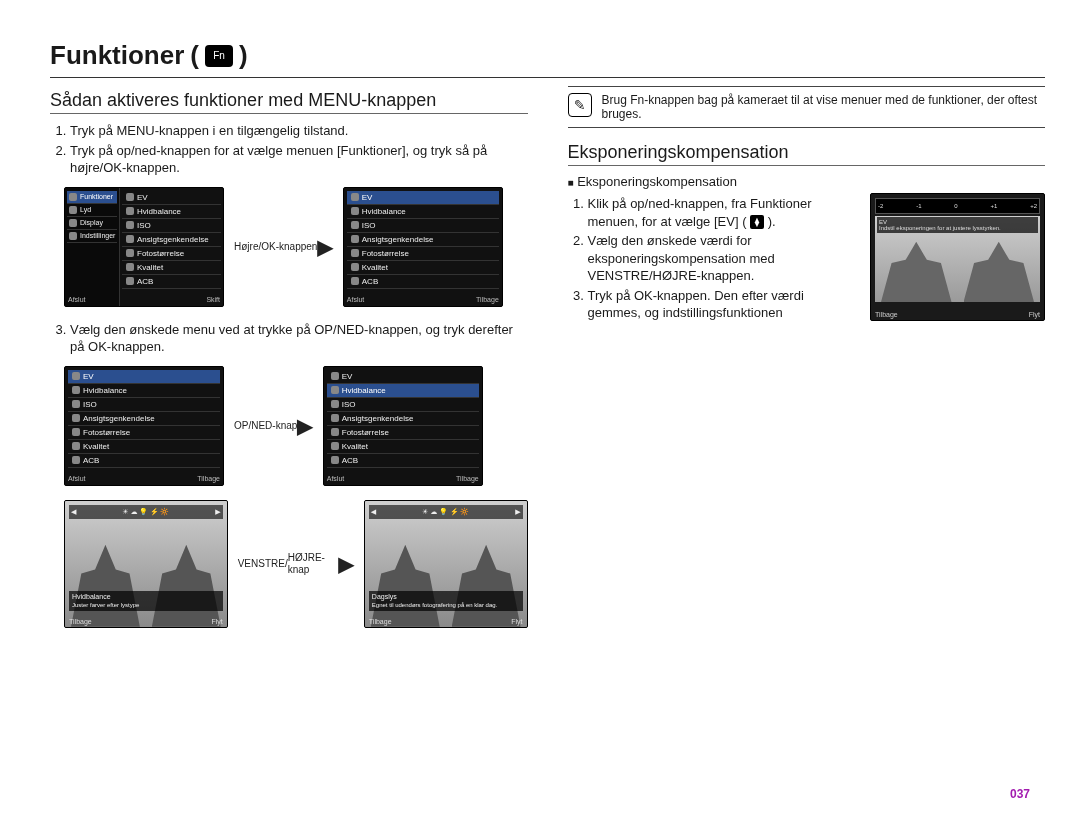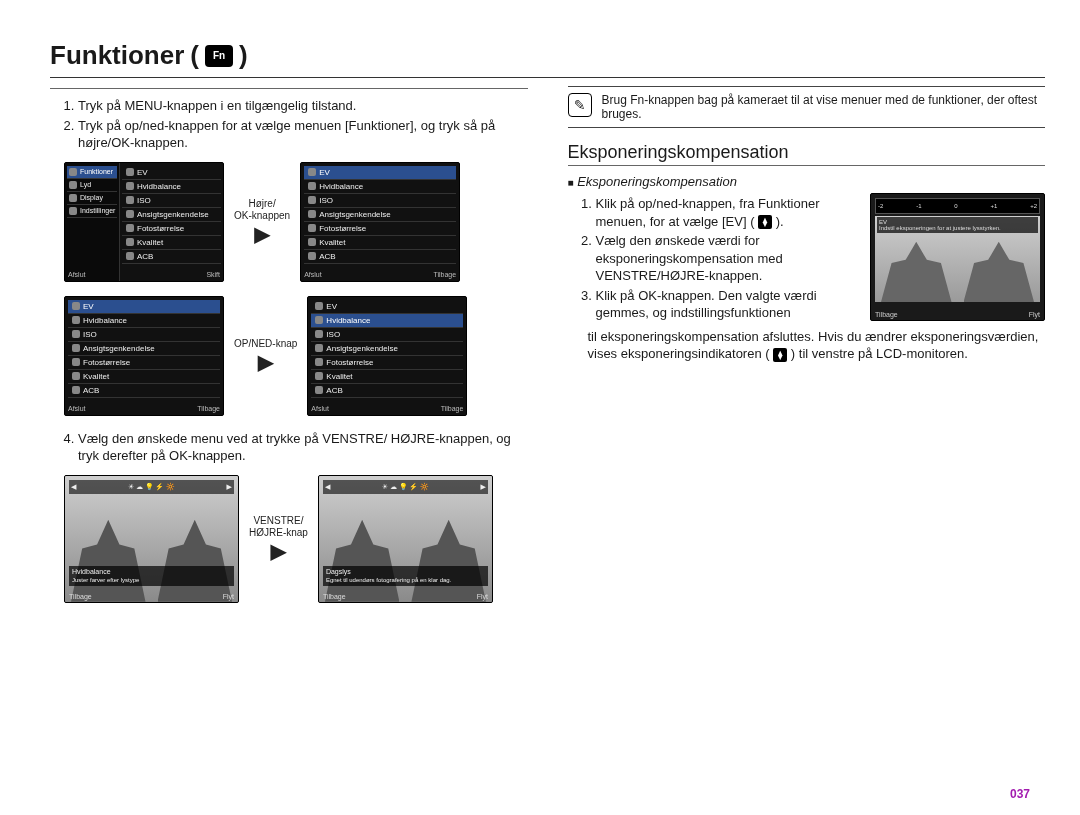--- a/index.html
+++ b/index.html
@@ -23,21 +23,21 @@
     font-weight: bold;
     display: flex;
     align-items: center;
     gap: 6px;
     padding-bottom: 4px;
   }
   .page-title .icon-box {
     width: 28px; height: 22px;
     background: #000; border-radius: 4px;
     display: inline-flex; align-items: center; justify-content: center;
-    color:#fff; font-size:10px; font-weight:bold;
+    color:#fff; font-size:10px; font-weight:normal;
   }
   .hr-title { border: none; border-top: 1.5px solid #333; margin: 2px 0 8px; }
 
   .columns {
     display: flex;
     gap: 40px;
   }
   .col {
     flex: 1 1 0;
     min-width: 0;
@@ -53,21 +53,21 @@
     border-top: 1px solid #666;
     margin: 2px 0 8px;
   }
 
   ol.steps {
     margin: 0 0 8px 0;
     padding-left: 20px;
     font-size: 13px;
     line-height: 1.35;
   }
-  ol.steps li { margin: 2px 8px; }
+  ol.steps li { margin: 2px 0; }
 
   .screens-row {
     display: flex;
     align-items: center;
     gap: 10px;
     margin: 10px 0 14px 14px;
   }
   .screen {
     width: 160px;
     height: 120px;
@@ -97,21 +97,21 @@
   .screen.split { display:flex; padding:0; }
   .screen.split .side {
     width: 55px; background:#0a0a0a; border-right:1px solid #333;
     padding:3px 2px; box-sizing:border-box;
   }
   .screen.split .main {
     flex:1; padding:3px 2px; box-sizing:border-box;
   }
   .screen.split .side .row { font-size:7px; padding:2px; }
   .arrow-col {
-    display:flex; flex-direction:column; align-items:center; justify-content:center;
+    display:flex; flex-direction:row; align-items:center; justify-content:center;
     font-size:10px; color:#222; line-height:1.2;
   }
   .arrow-col .arr { font-size:20px; font-weight:bold; }
 
   p.para {
     font-size: 13px;
     line-height: 1.35;
     margin: 6px 0;
   }
 
@@ -130,21 +130,20 @@
     border:1.5px solid #000;
     border-radius:4px;
     display:flex; align-items:center; justify-content:center;
     flex:0 0 auto;
     font-size:14px;
   }
 
   .bullet-head {
     font-size: 13px;
     margin: 4px 0 4px;
-    font-style: italic;
   }
   .bullet-head .sq { font-size:10px; }
 
   .rc-row {
     display:flex; gap:10px; align-items:flex-start;
   }
   .ev-screen {
     width: 175px;
     height: 128px;
     background:#1a1a1a;
@@ -236,20 +235,21 @@
     <span>Funktioner</span>
     <span>(</span>
     <span class="icon-box">Fn</span>
     <span>)</span>
   </div>
   <hr class="hr-title">
 
   <div class="columns">
 
     <div class="col">
+      <h2 class="sub">Sådan aktiveres funktioner med MENU-knappen</h2>
       <hr class="sub-rule">
 
       <ol class="steps">
         <li>Tryk på MENU-knappen i en tilgængelig tilstand.</li>
         <li>Tryk på op/ned-knappen for at vælge menuen [Funktioner], og tryk så på højre/OK-knappen.</li>
       </ol>
 
       <div class="screens-row">
 
         <div class="screen split">
@@ -341,20 +341,23 @@
               <span class="ico"></span>
               <span>ACB</span>
             </div>
           <div class="bottom">
               <span>Afslut</span>
               <span>Tilbage</span>
             </div>
         </div>
       </div>
 
+      <ol class="steps" start="3">
+        <li>Vælg den ønskede menu ved at trykke på OP/NED-knappen, og tryk derefter på OK-knappen.</li>
+      </ol>
 
       <div class="screens-row">
         <div class="screen">
           <div class="row sel">
               <span class="ico"></span>
               <span>EV</span>
             </div>
           <div class="row">
               <span class="ico"></span>
               <span>Hvidbalance</span>
@@ -417,23 +420,20 @@
               <span class="ico"></span>
               <span>ACB</span>
             </div>
           <div class="bottom">
               <span>Afslut</span>
               <span>Tilbage</span>
             </div>
         </div>
       </div>
 
-      <ol class="steps" start="4">
-        <li>Vælg den ønskede menu ved at trykke på VENSTRE/ HØJRE-knappen, og tryk derefter på OK-knappen.</li>
-      </ol>
 
       <div class="screens-row">
         <div class="screen wb">
           <div class="photo">
               <div class="person"></div>
               <div class="person"></div>
             </div>
           <div class="iconbar">
               <span>◀</span>
               <span>☀ ☁ 💡 ⚡ 🔆</span>
@@ -492,21 +492,21 @@
 
       <div class="rc-row">
         <ol class="steps" style="flex:1;">
           <li>
             <span>Klik på op/ned-knappen, fra Funktioner menuen, for at vælge [EV] (</span>
             <span class="ev-icon-inline">⧫</span>
             <span>).</span>
           </li>
           <li>Vælg den ønskede værdi for eksponeringskompensation med VENSTRE/HØJRE-knappen.</li>
           <li>
-            <span>Klik på OK-knappen. Den valgte værdi gemmes, og indstillingsfunktionen</span>
+            <span>Tryk på OK-knappen. Den efter værdi gemmes, og indstillingsfunktionen</span>
           </li>
         </ol>
         <div class="ev-screen">
           <div class="scale">
             <span>-2</span>
             <span>-1</span>
             <span>0</span>
             <span>+1</span>
             <span>+2</span>
           </div>
@@ -518,23 +518,18 @@
             <span>EV</span><br>
             <span>Indstil eksponeringen for at justere lysstyrken.</span>
           </div>
           <div class="bottom">
               <span>Tilbage</span>
               <span>Flyt</span>
             </div>
         </div>
       </div>
 
-      <p class="para" style="margin-top:-4px; padding-left:20px;">
-        <span>til eksponeringskompensation afsluttes. Hvis du ændrer eksponeringsværdien, vises eksponeringsindikatoren (</span>
-        <span class="ev-icon-inline">⧫</span>
-        <span>) til venstre på LCD-monitoren.</span>
-      </p>
 
     </div>
   </div>
 
   <div class="pagenum">037</div>
 </div>
 
 </body></html>

